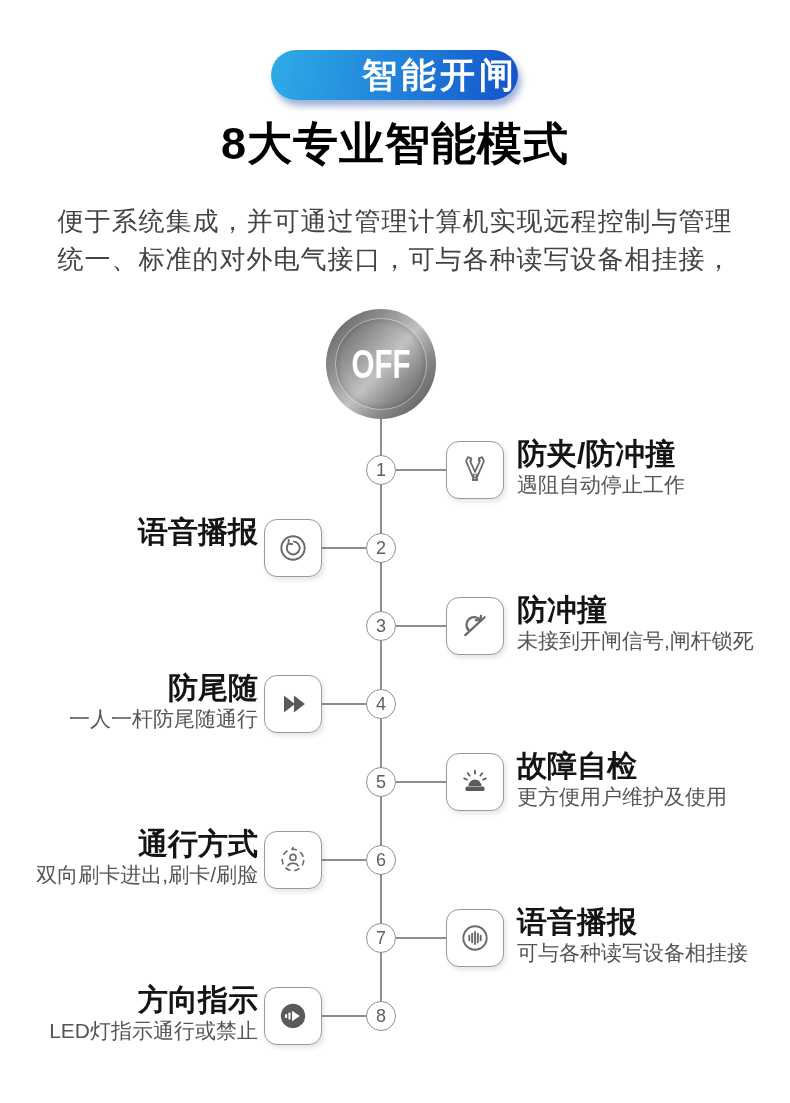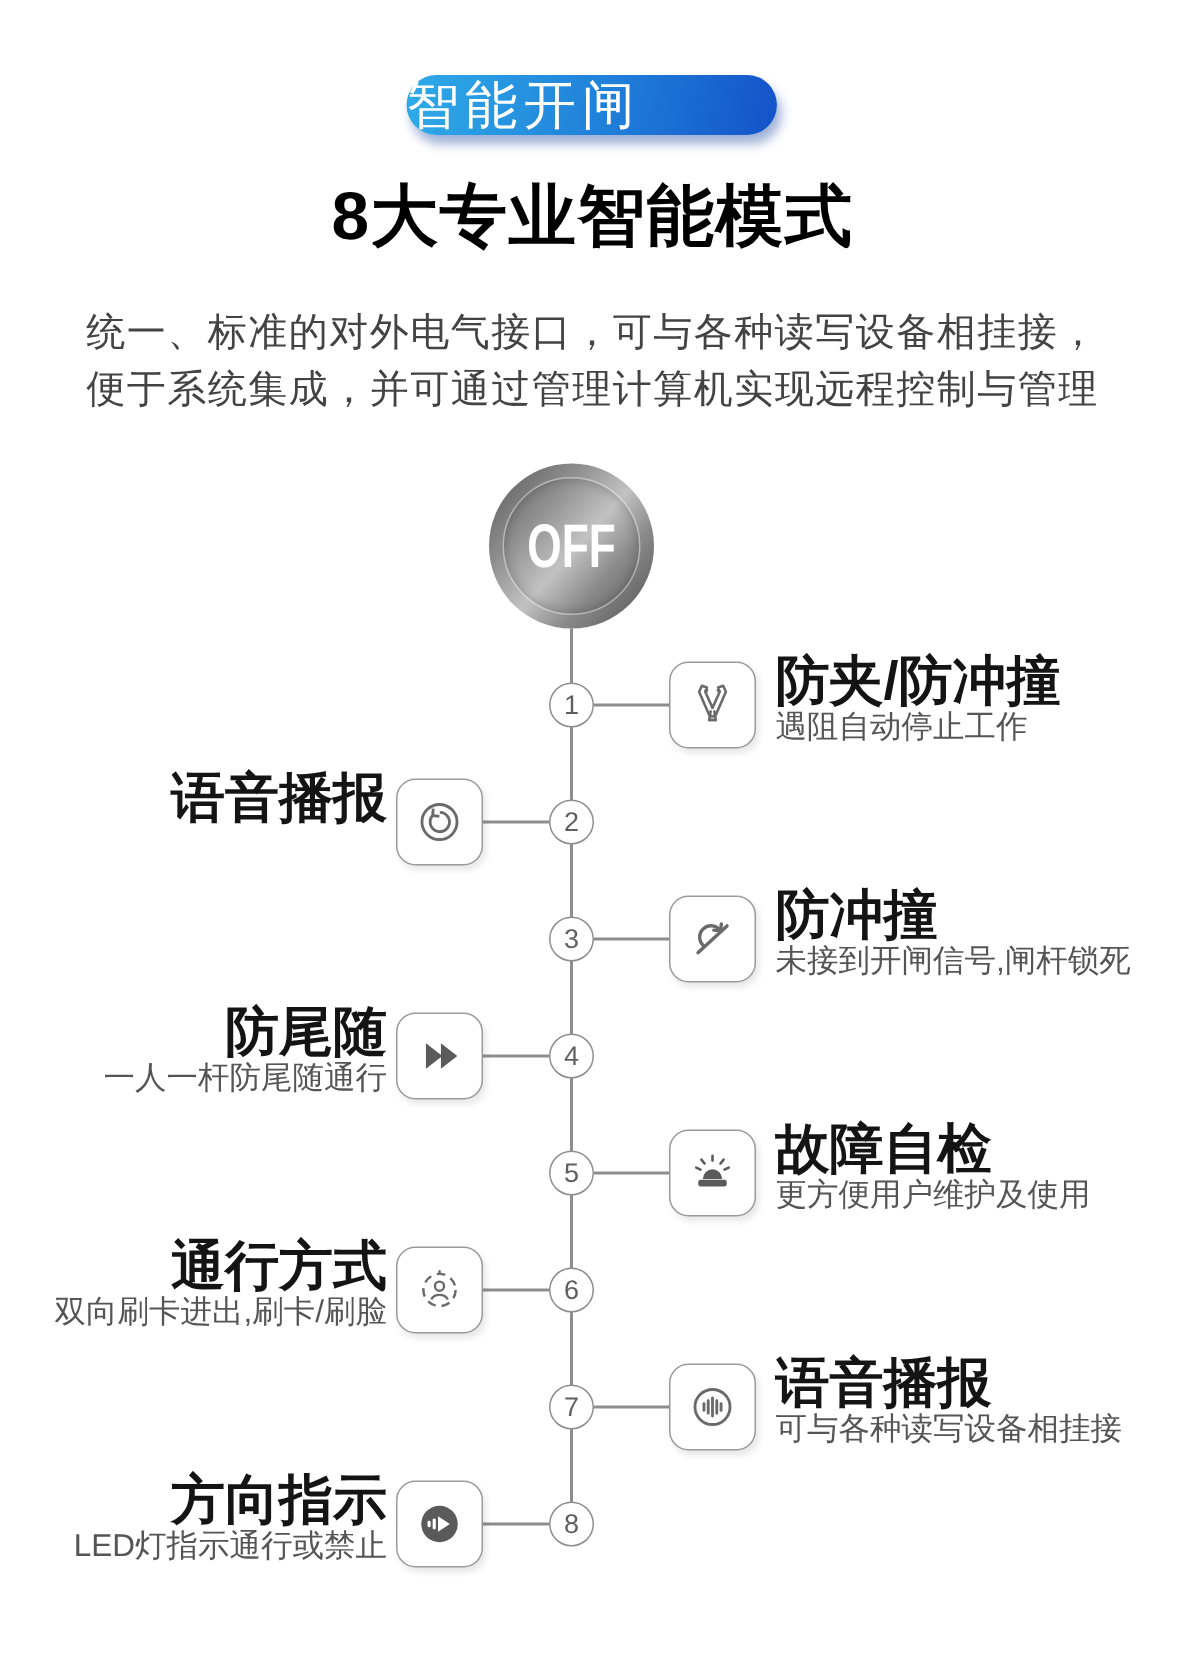--- a/index.html
+++ b/index.html
@@ -2,25 +2,25 @@
 <html><head>
 <meta charset="utf-8">
 <style>
   html,body{margin:0;padding:0;background:#fff;}
   .page{
     position:relative;width:790px;height:1103px;background:#ffffff;overflow:hidden;
     font-family:"Liberation Sans","DejaVu Sans",sans-serif;
   }
   
   .badge{
-    position:absolute;top:50px;left:271px;width:247px;height:40px;
-    border-radius:29px;display:flex;align-items:center;justify-content:flex-start;
+    position:absolute;top:50px;left:271px;width:247px;height:50px;
+    border-radius:29px;display:flex;align-items:center;justify-content:flex-end;
     background:linear-gradient(100deg,#2fabe8 0%,#1f7fd9 55%,#1452c9 100%);
     box-shadow:3px 6px 7px rgba(25,70,160,.42);
-    color:#fff;font-size:35px;font-weight:normal;letter-spacing:4px;
+    color:#fff;font-size:35px;font-weight:bold;letter-spacing:4px;
   }
   .main-title{
     position:absolute;top:104px;left:0;width:790px;text-align:center;
     font-size:45px;font-weight:900;color:#000;letter-spacing:1px;line-height:80px;
   }
   .subtitle{
     position:absolute;top:202px;left:0;width:790px;text-align:center;
     font-size:26px;color:#434343;line-height:38px;letter-spacing:1px;
   }
   
@@ -53,38 +53,38 @@
     position:absolute;top:0;width:58px;height:58px;box-sizing:border-box;
     border:1.5px solid #9a9a9a;border-radius:13px;background:#fff;
     box-shadow:2px 3px 5px rgba(0,0,0,.10);
     display:flex;align-items:center;justify-content:center;
   }
   .row.right .iconbox{left:446px;}
   .row.left  .iconbox{left:264px;}
   .txt{position:absolute;top:-5px;white-space:nowrap;}
   .row.right .txt{left:517px;text-align:left;}
   .row.left  .txt{right:532px;text-align:right;}
-  .feat-title{font-size:36px;line-height:35px;font-weight:bold;color:#141414;}
+  .feat-title{font-size:30px;line-height:35px;font-weight:bold;color:#141414;}
   .feat-desc{font-size:21px;line-height:28px;color:#555;}
   svg{display:block;}
 </style>
 </head>
 <body>
 
 <div class="page">
 
   <div class="badge">
     <span>智能开闸</span>
   </div>
 
   <div class="main-title">8大专业智能模式</div>
 
   <div class="subtitle">
+    <div>便于系统集成，并可通过管理计算机实现远程控制与管理</div>
     <div>统一、标准的对外电气接口，可与各种读写设备相挂接，</div>
-    <div>便于系统集成，并可通过管理计算机实现远程控制与管理</div>
   </div>
 
   <div class="off-btn">
     <div class="off-label">OFF</div>
   </div>
 
   <div class="vline"></div>
 
   <div class="row right" style="top:441px">
     <div class="connector"></div>

